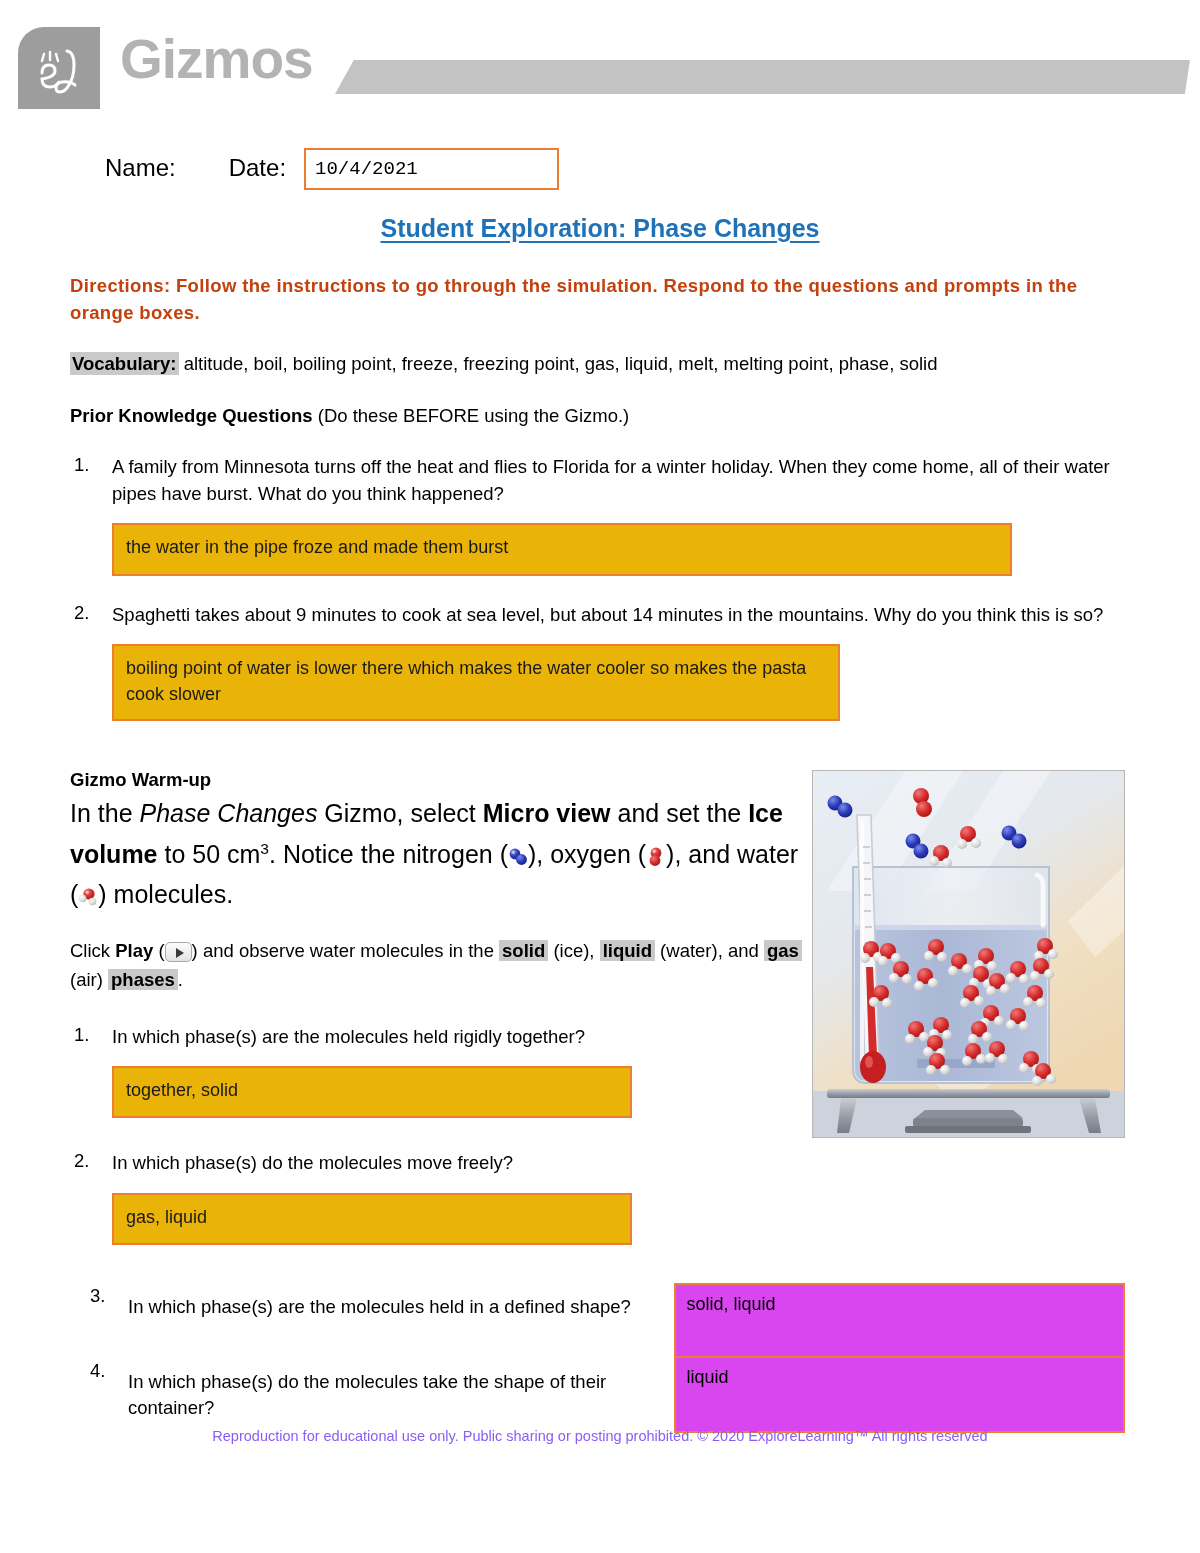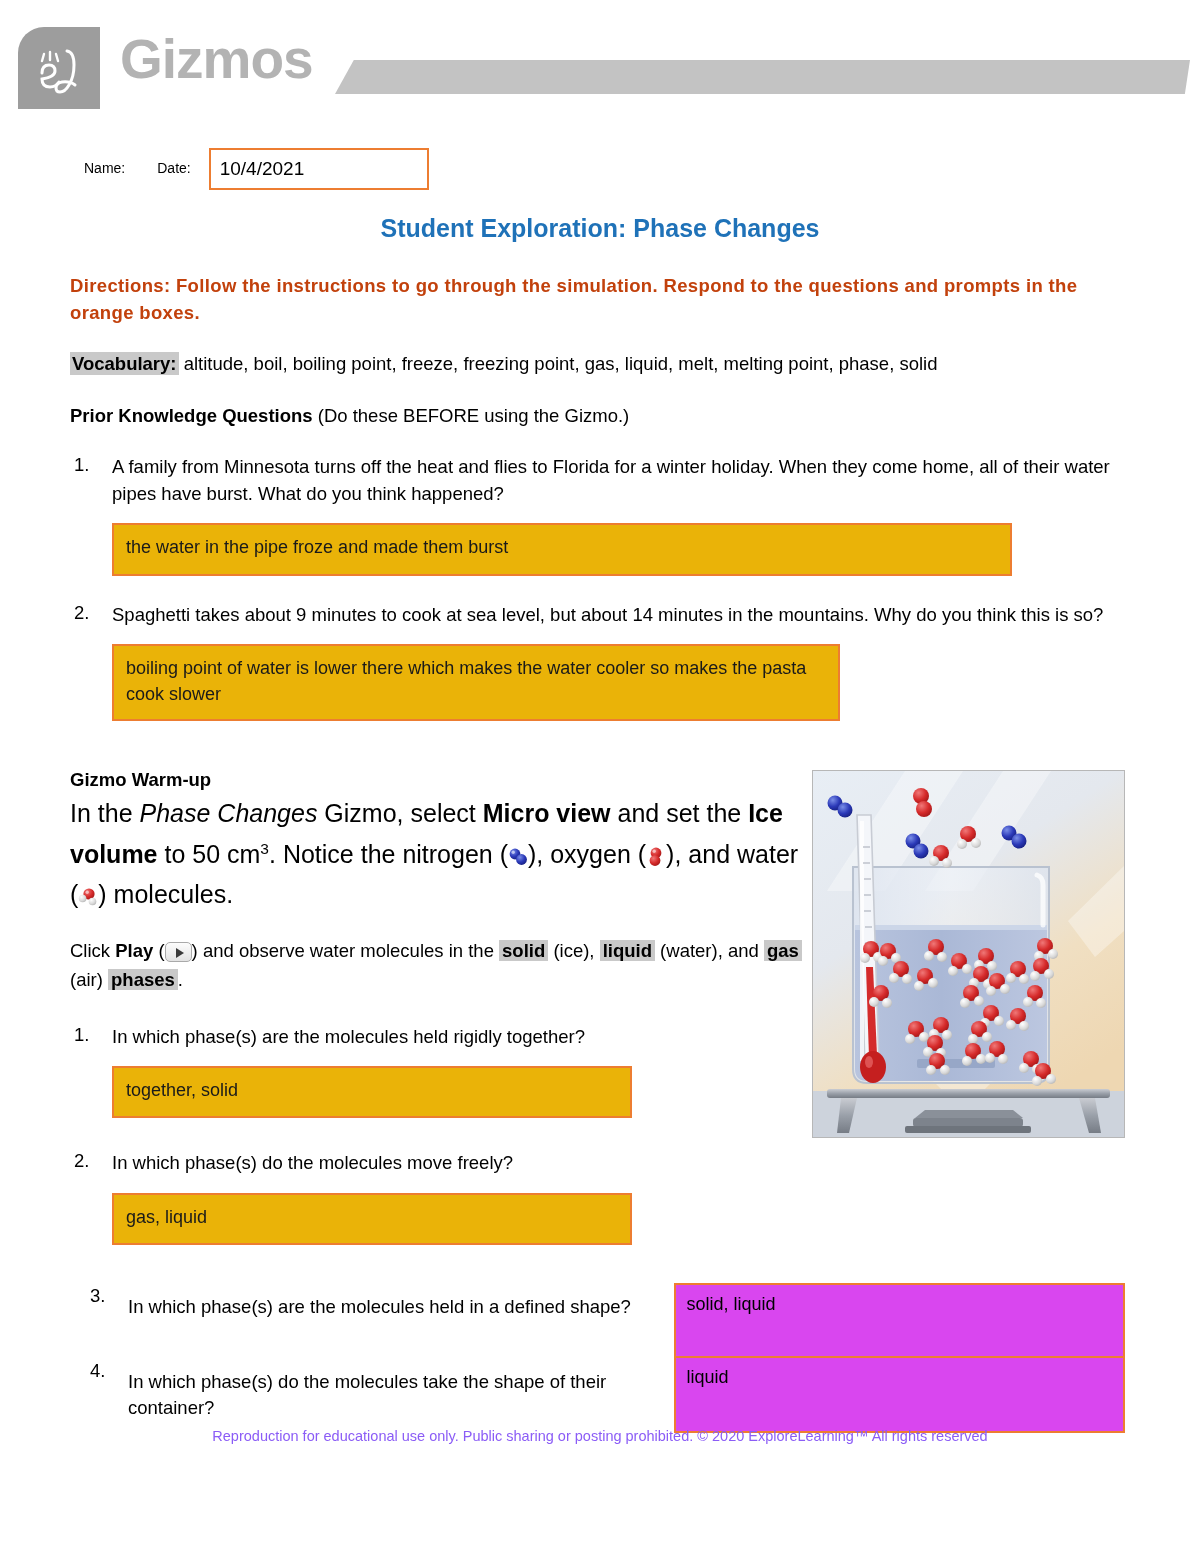--- a/index.html
+++ b/index.html
@@ -36,39 +36,39 @@
   }
 
   
   .page { position:absolute; left:0; top:122px; width:1200px; }
 
   .namerow {
     display:flex; align-items:flex-start;
     margin:26px 0 0 0;
     padding:0 72px 0 84px;
   }
-  .lbl { font-size:14px; line-height:40px; padding-right:18px; white-space:nowrap; }
+  .lbl { font-size:24px; line-height:40px; padding-right:18px; white-space:nowrap;margin-left:21px; }
   .field {
     border:2px solid #ED7D31;
     height:42px; background:#fff;
     display:flex; align-items:center;
     padding:0 9px; font-size:19px;
   }
   .field.name { width:484px; }
-  .field.date { width:220px; }
+  .field.date { width:255px;font-family:Liberation Mono, monospace; }
 
   h1.title {
     text-align:center;
     font-size:25px;
     font-weight:bold;
     color:#1F72B8;
     margin:24px 0 0 0;
     letter-spacing:0px;
   }
-  h1.title span { text-underline-offset:4px;text-align:center; }
+  h1.title span { text-decoration:underline; text-underline-offset:4px;text-align:center; }
 
   .body-wrap { padding:0 75px 0 70px; }
 
   p.directions {
     color:#c2410c; font-weight:bold; font-size:18.5px;
     line-height:1.45; margin:30px 0 0 0; letter-spacing:.35px;
   }
   p.vocab { font-size:18.5px; margin:24px 0 0 0; line-height:1.4; }
   p.vocab .hl { background:#c9c9c9; font-weight:bold; padding:1px 2px; }
   p.prior { font-size:18.5px; margin:26px 0 0 0; line-height:1.4; }

